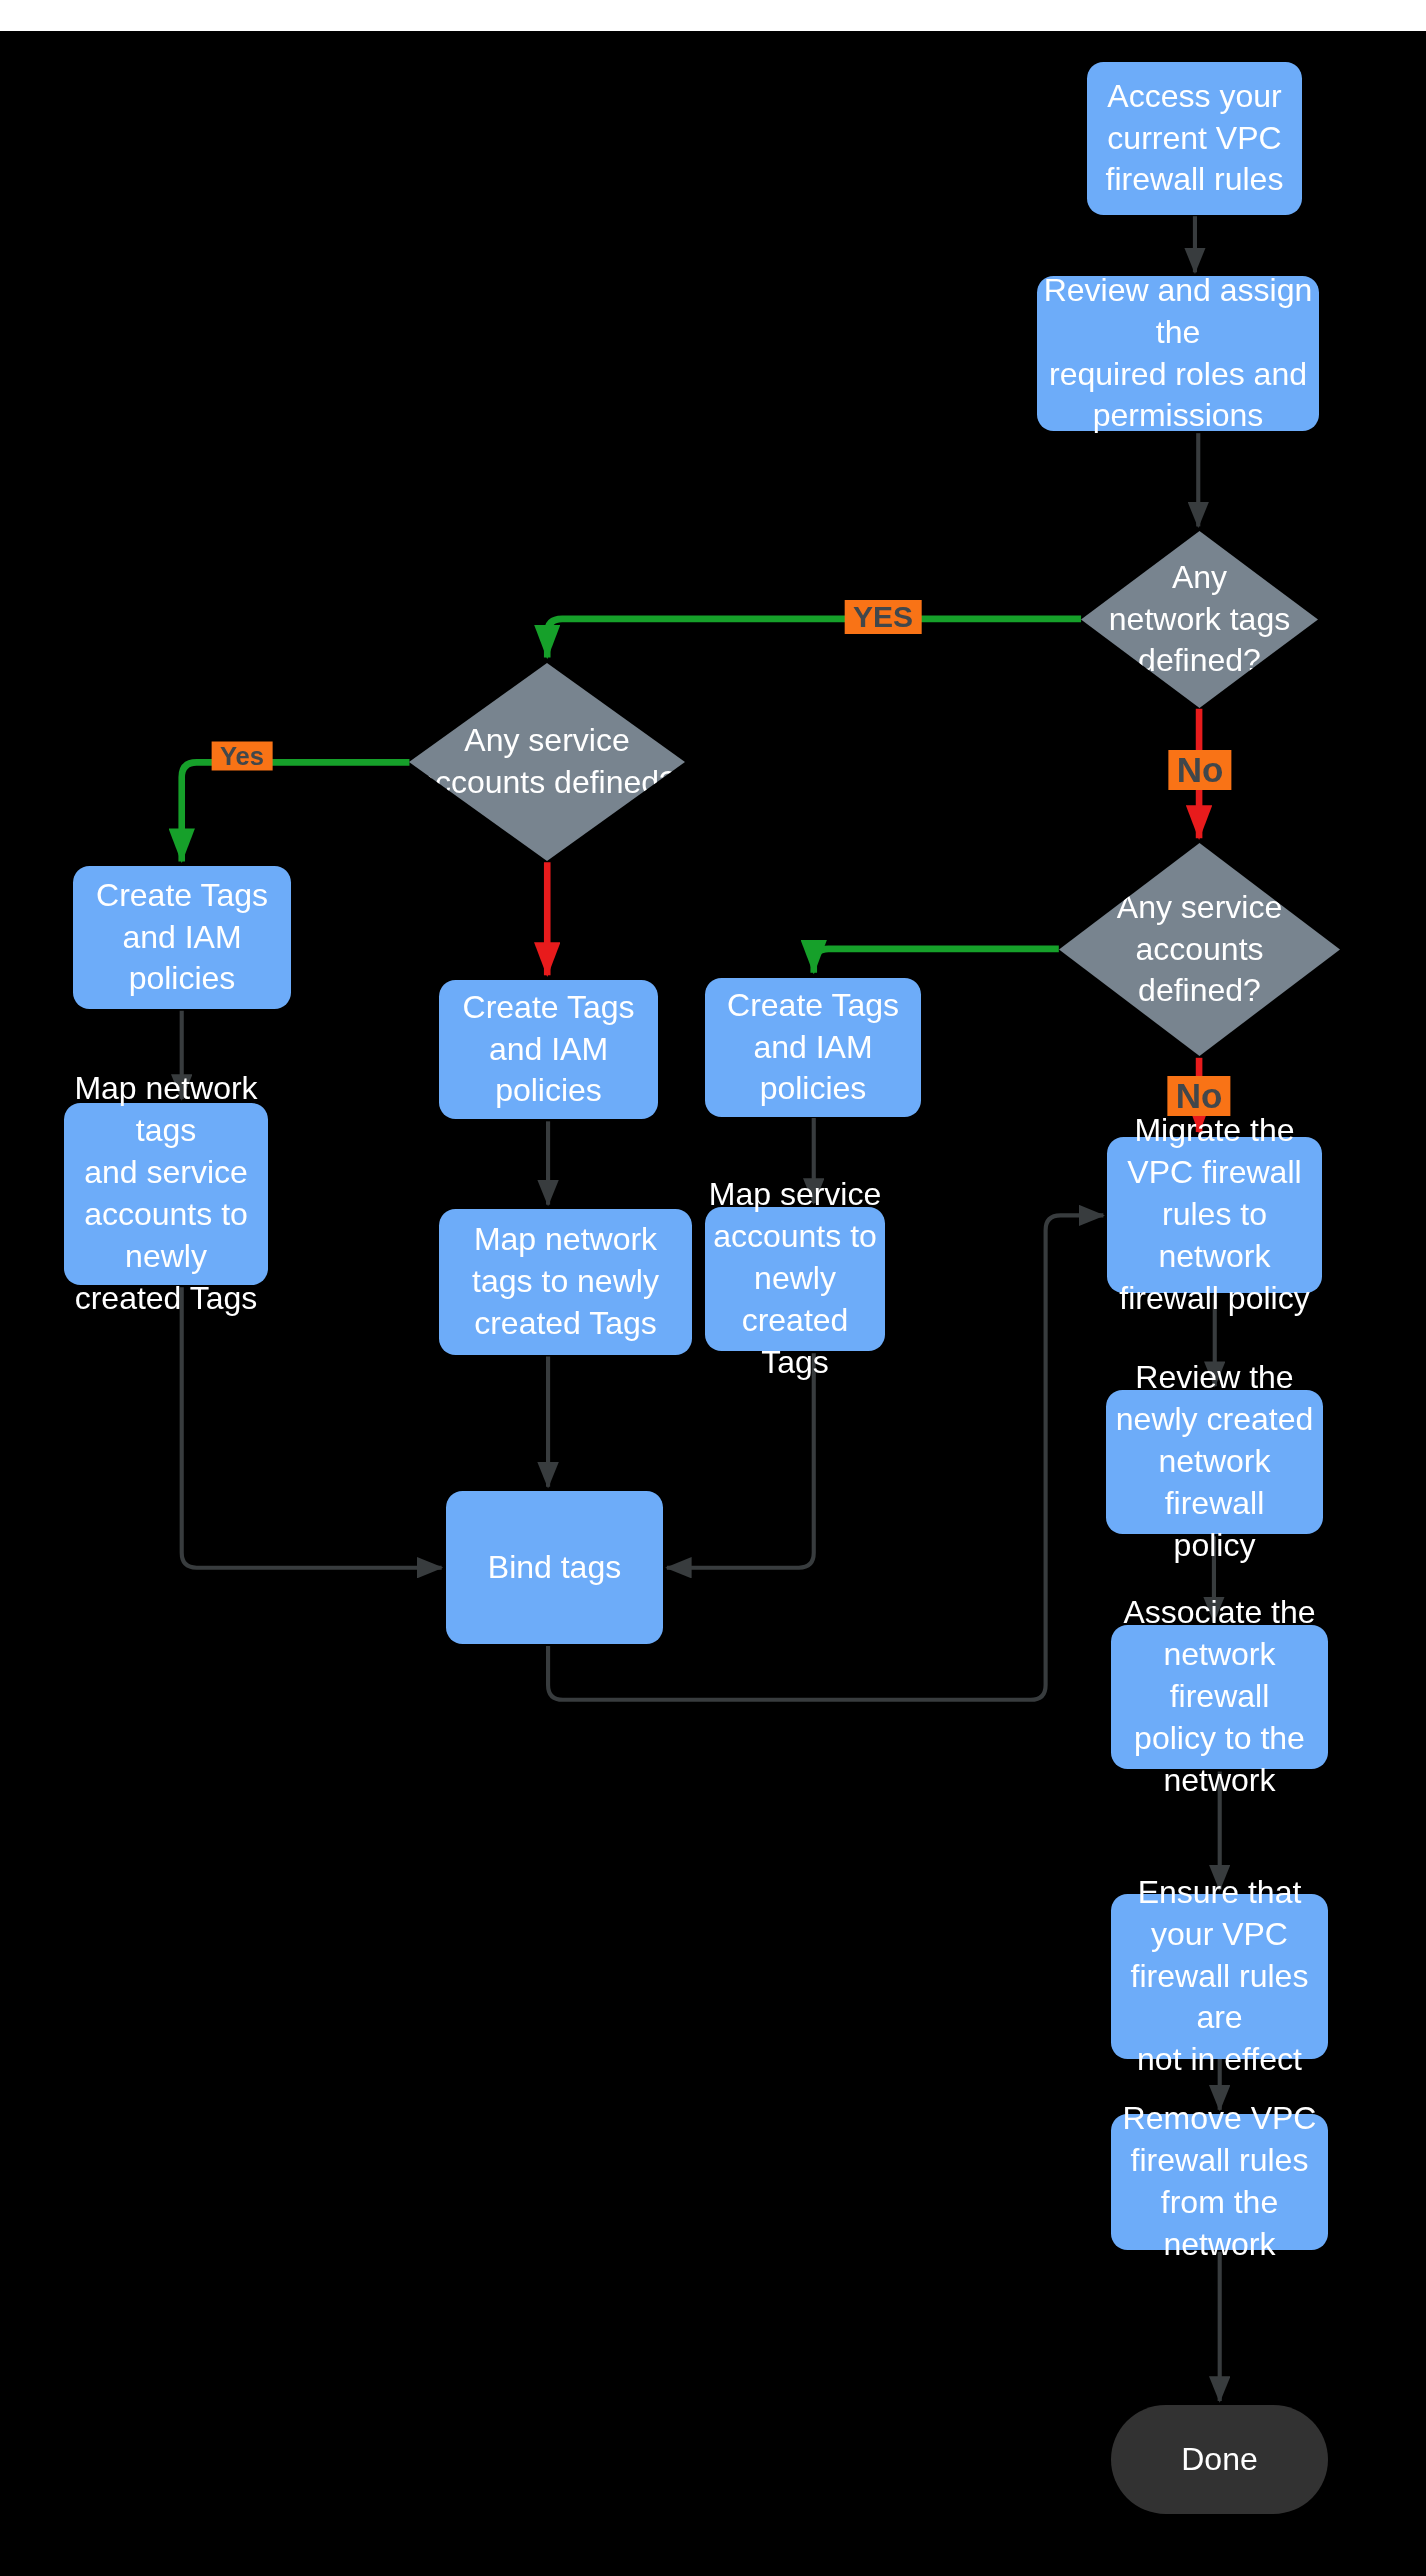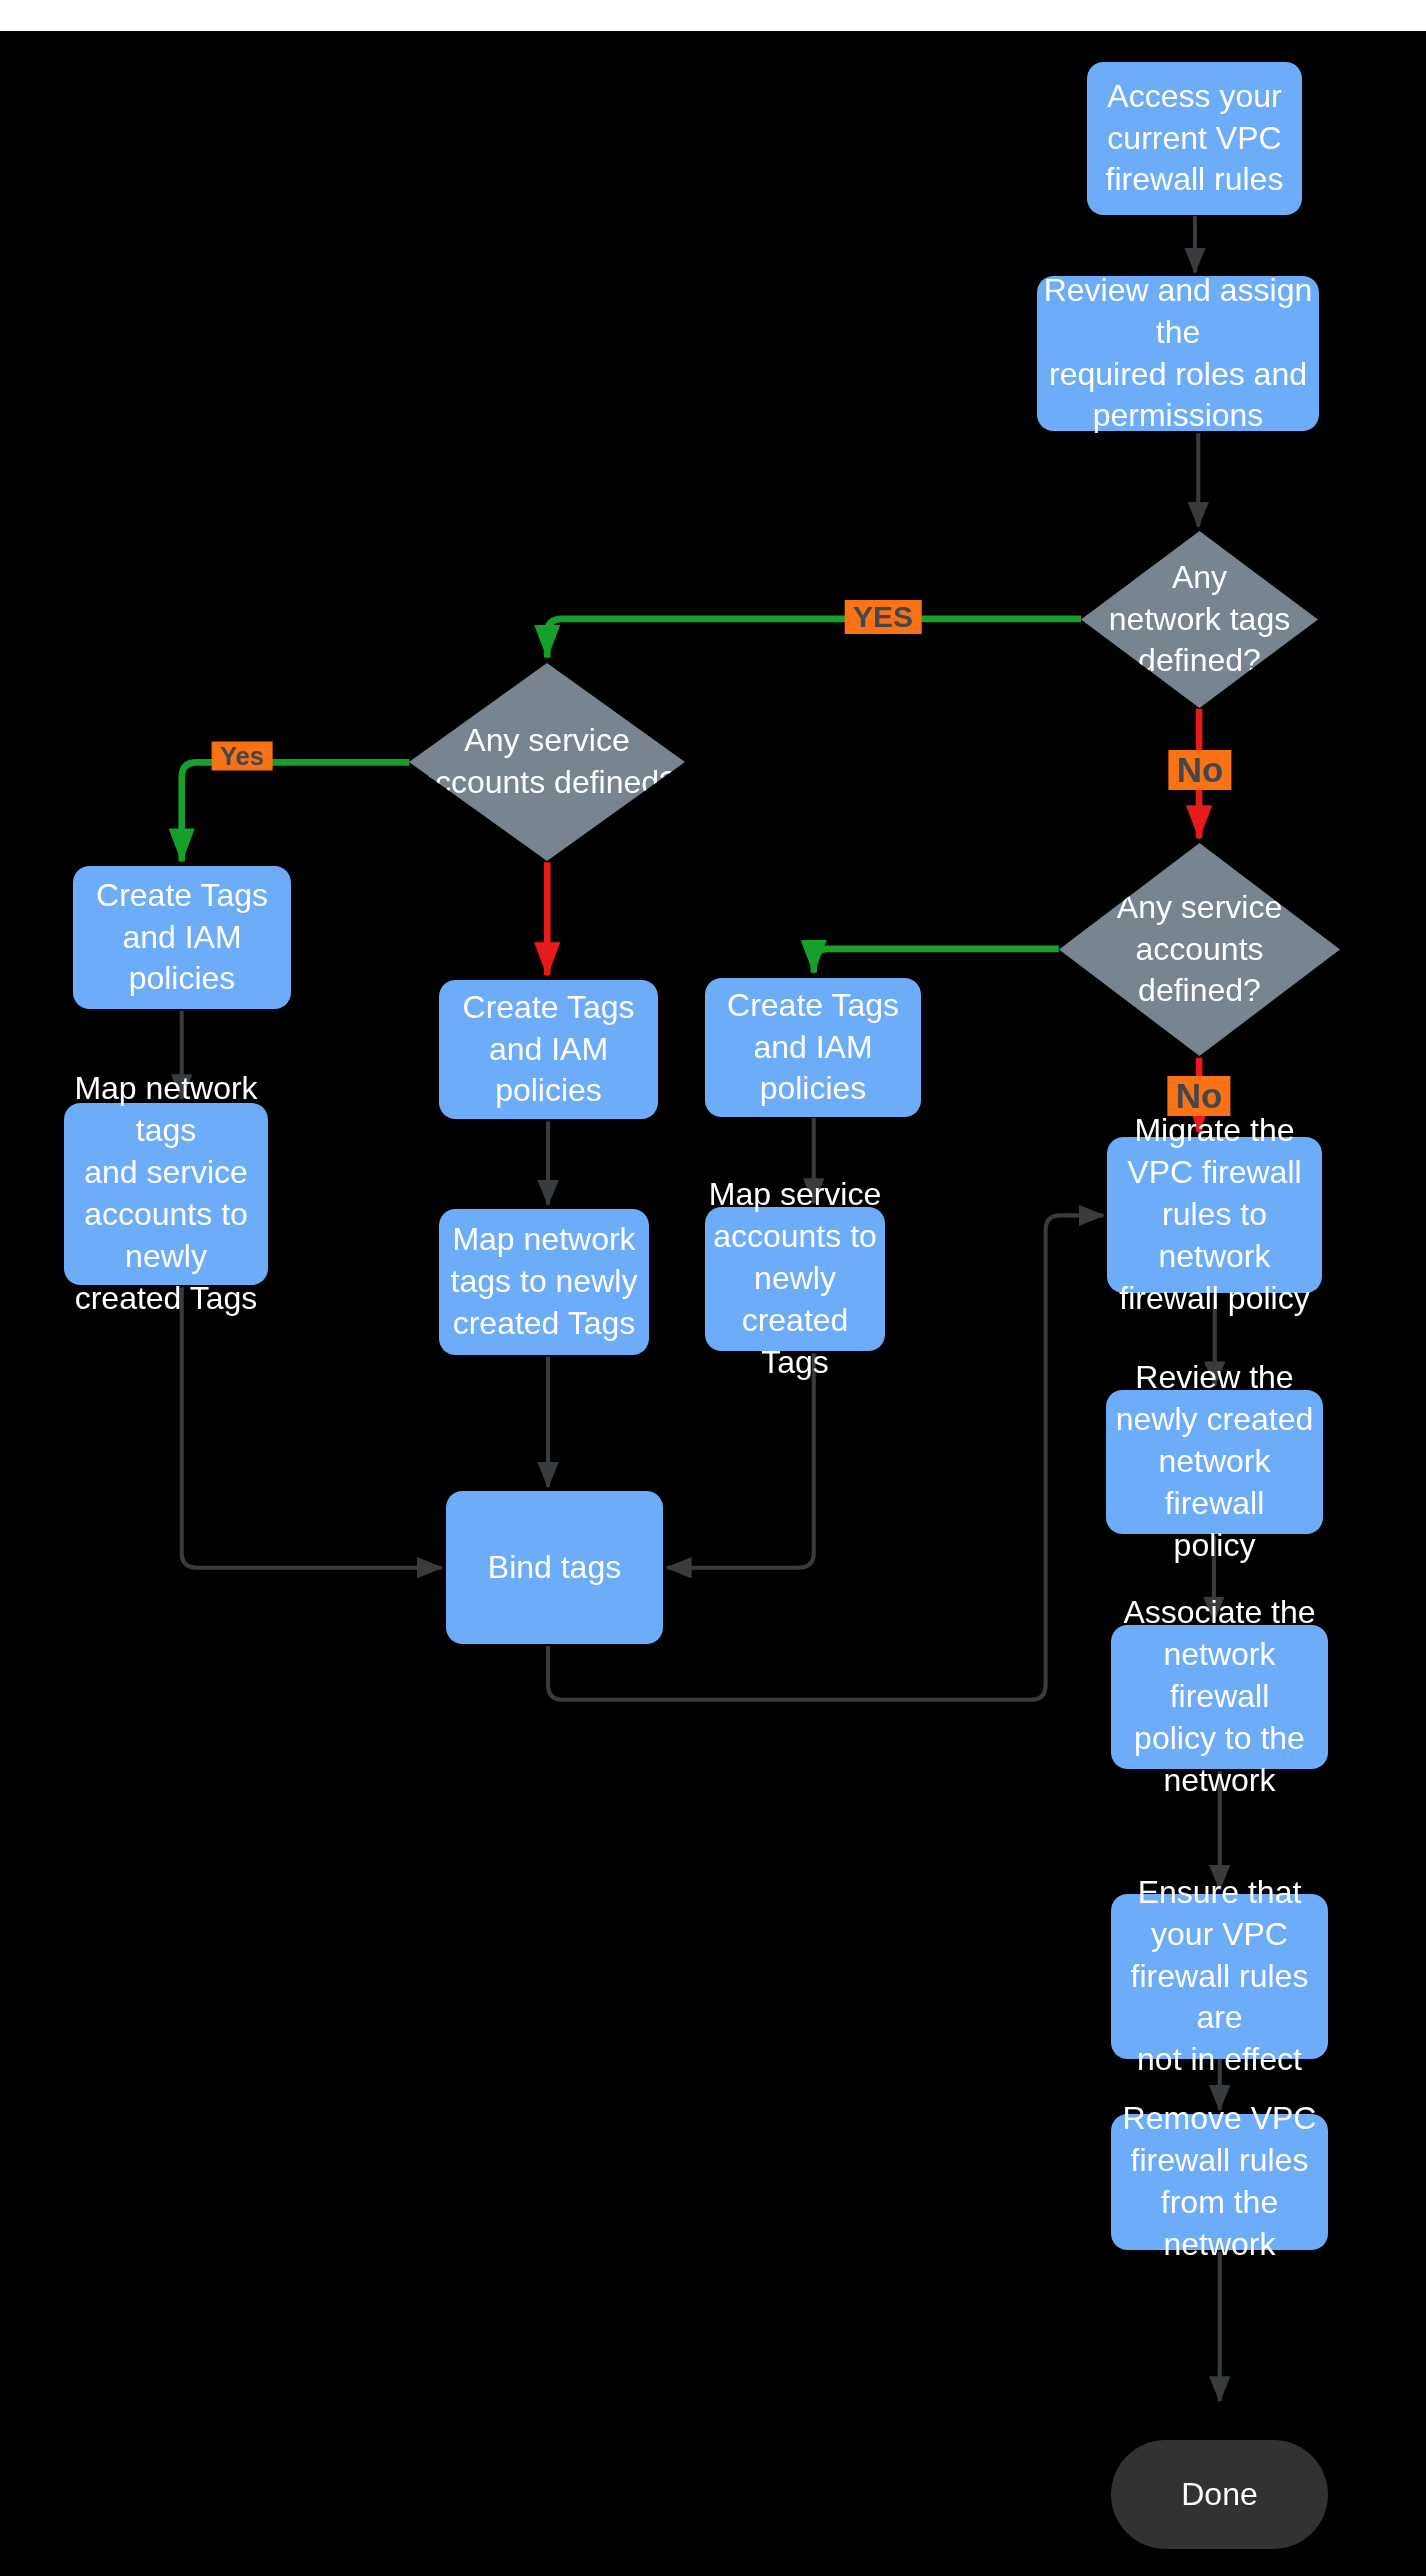--- a/index.html
+++ b/index.html
@@ -40,30 +40,30 @@
 
   
   #n-access        {left:1087px;top:62px;  width:215px;height:153px;}
   #n-review-roles  {left:1037px;top:276px; width:282px;height:155px;}
   #n-d-nettags     {left:1081px;top:531px; width:237px;height:177px;}
   #n-d-svcacct-mid {left:409px; top:663px; width:276px;height:198px;}
   #n-d-svcacct-rt  {left:1059px;top:843px;width:281px;height:213px;}
   #n-create-left   {left:73px;  top:866px;width:218px;height:143px;}
   #n-map-left      {left:64px;  top:1103px;width:204px;height:182px;}
   #n-create-mid    {left:439px; top:980px;width:219px;height:139px;}
-  #n-map-mid       {left:439px; top:1209px;width:210px;height:146px;}
+  #n-map-mid       {left:439px; top:1209px;width:253px;height:146px;}
   #n-create-right  {left:705px; top:978px;width:216px;height:139px;}
   #n-map-right     {left:705px; top:1207px;width:180px;height:144px;}
   #n-bind          {left:446px; top:1491px;width:217px;height:153px;}
   #n-migrate       {left:1107px;top:1137px;width:215px;height:156px;}
   #n-review-policy {left:1106px;top:1390px;width:217px;height:144px;}
   #n-associate     {left:1111px;top:1625px;width:217px;height:144px;}
   #n-ensure        {left:1111px;top:1894px;width:217px;height:165px;}
   #n-remove        {left:1111px;top:2114px;width:217px;height:136px;}
-  #n-done          {left:1111px;top:2405px;width:217px;height:109px;margin-top:35px;}
+  #n-done          {left:1111px;top:2405px;width:217px;height:109px;}
 
   #lbl-yes-upper{left:883px;top:617px;}
   #lbl-no-net   {left:1200px;top:770px;}
   #lbl-yes-mid  {left:242px; top:756px;}
   #lbl-no-svc   {left:1199px;top:1096px;}
 </style>
 </head>
 <body>
 
 <div id="canvas">

